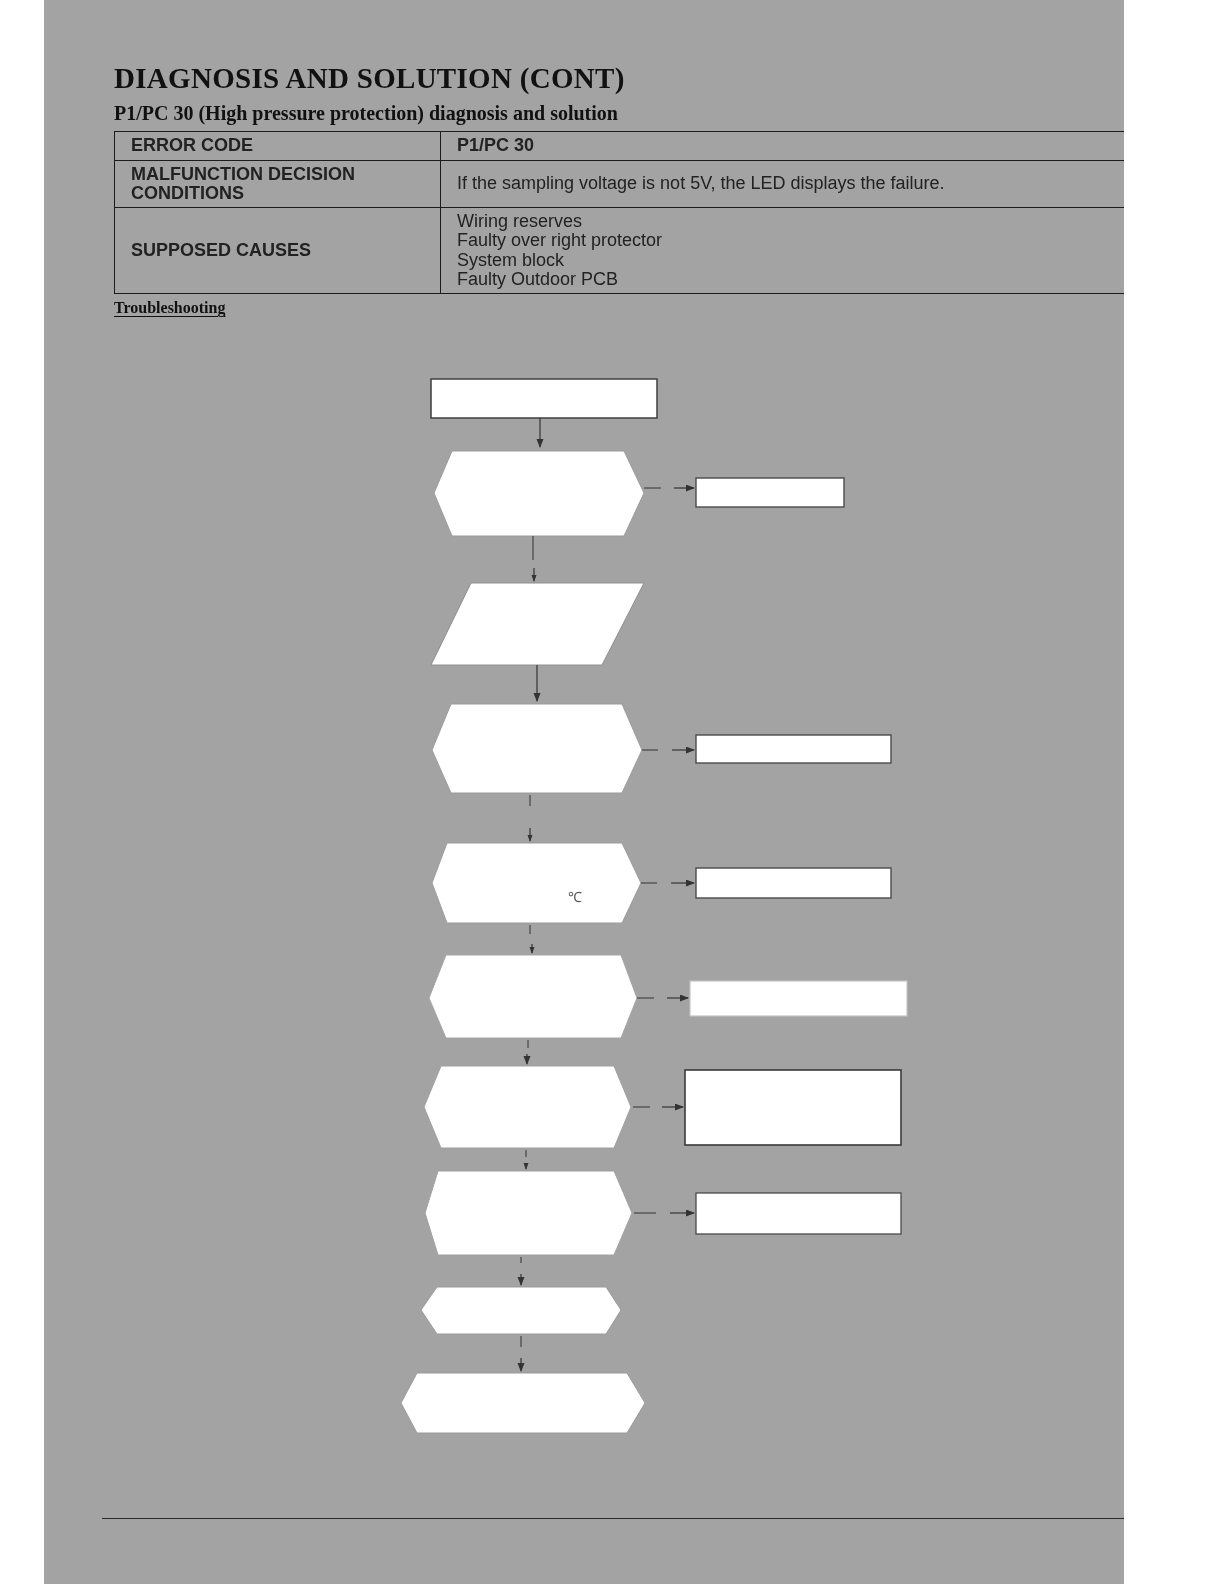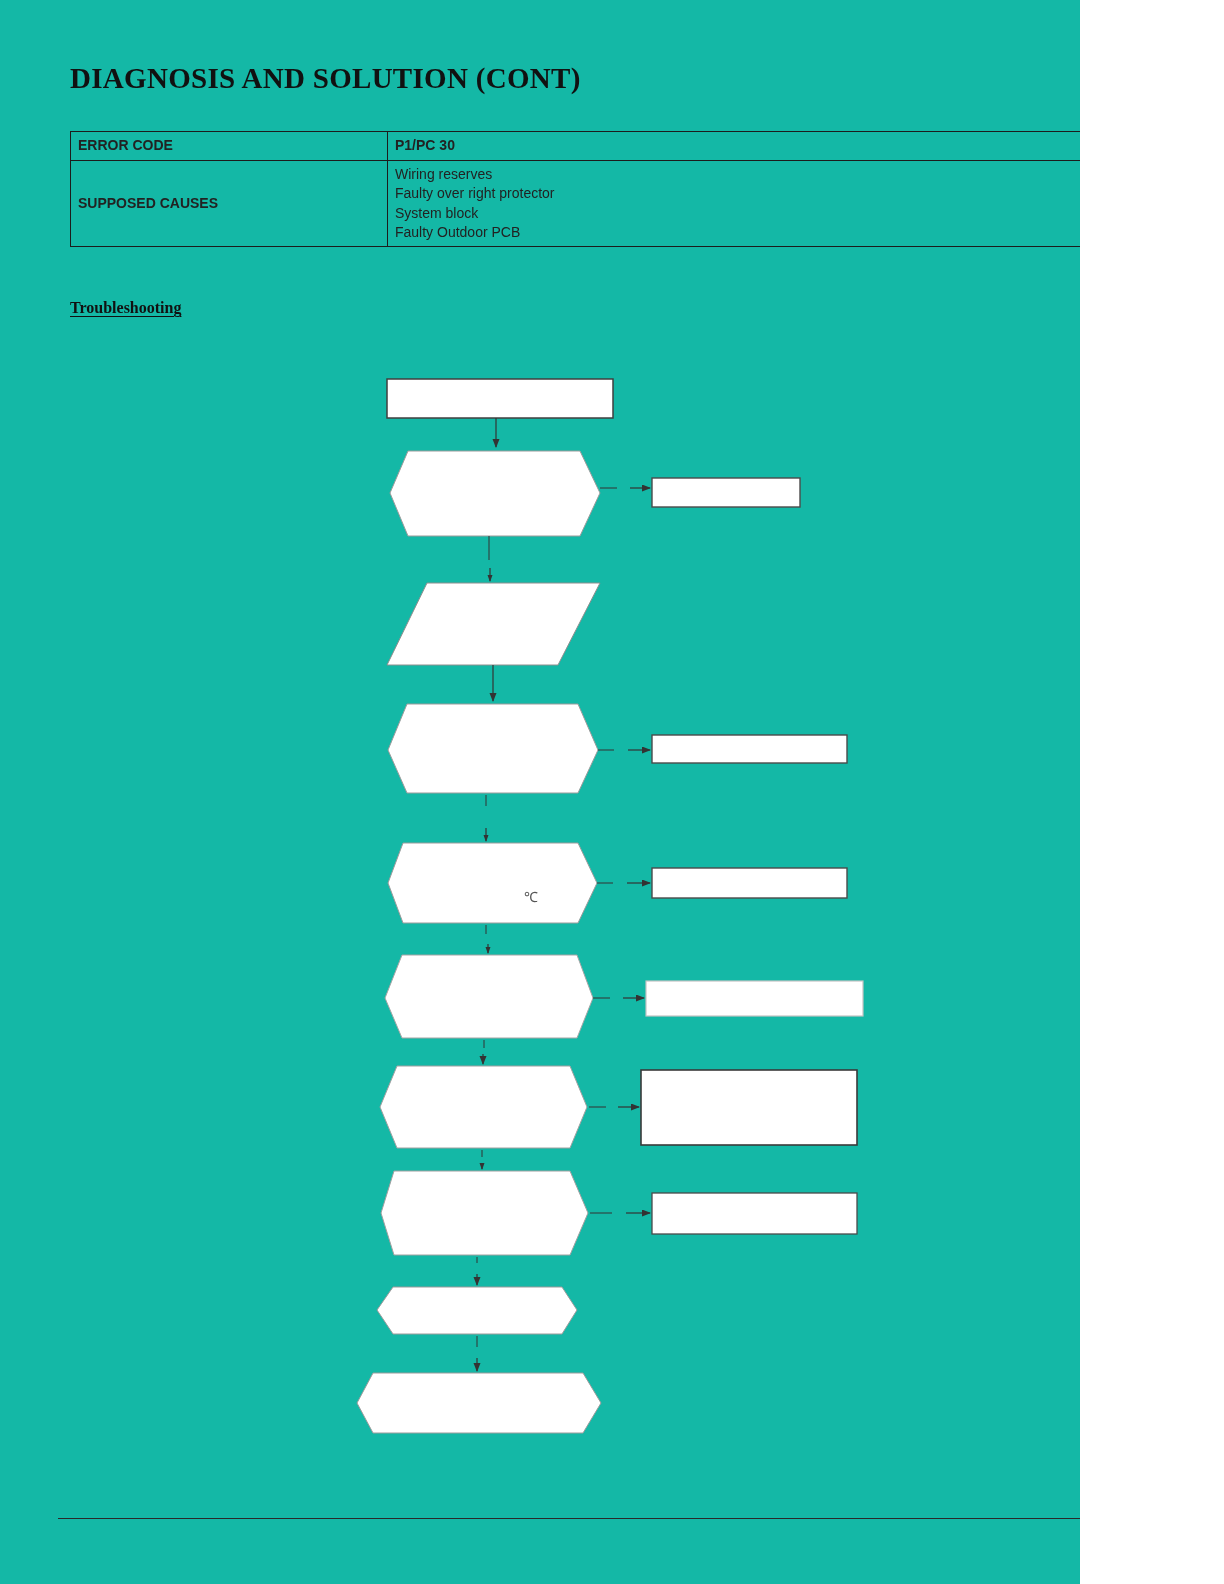--- a/index.html
+++ b/index.html
@@ -1,35 +1,35 @@
 <!DOCTYPE html>
 <html><head>
 <meta charset="utf-8">
 <style>
   html,body { margin:0; padding:0; background:#ffffff; }
   .page {
-    position:relative; width:1080px; height:1584px; background:#14b8a6;
-    font-family:"Liberation Sans", sans-serif; color:#1a1a1a; overflow:hidden;
+    position:relative; width:1080px; height:1584px; background:#a3a3a3;
+    font-family:"Liberation Sans", sans-serif; color:#1a1a1a; overflow:hidden;margin-left:44px;
   }
   .title {
     position:absolute; left:70px; top:62px;
     font-family:"Liberation Serif", serif; font-weight:bold; font-size:29px;
     letter-spacing:0.3px; color:#111;
   }
   .subtitle {
     position:absolute; left:70px; top:102px;
     font-family:"Liberation Serif", serif; font-weight:bold; font-size:20px; color:#111;
   }
   .diag-table {
     position:absolute; left:70px; top:131px; width:1083px;
     border-collapse:collapse; table-layout:fixed;
   }
   .diag-table td {
-    border:1.6px solid #1c1c1c; font-size:14px; color:#222;
-    padding:2px 8px 2px 7px; vertical-align:middle; line-height:19.5px;
+    border:1.6px solid #1c1c1c; font-size:18px; color:#222;
+    padding:2px 8px 2px 16px; vertical-align:middle; line-height:19.5px;
   }
   .diag-table td.lbl { width:283px; font-weight:bold; padding-right:26px; }
   .diag-table .bold { font-weight:bold; }
   .row-error td   { height:24px; }
   .row-malf td    { height:42px; }
   .row-causes td  { height:81px; }
   .trouble-heading {
     position:absolute; left:70px; top:299px;
     font-family:"Liberation Serif", serif; font-weight:bold; font-size:16px;
     text-decoration:underline; text-underline-offset:3px; color:#111;
@@ -48,26 +48,31 @@
     position:absolute; left:0; top:1555px; width:1224px; text-align:center;
     font-size:14px; color:#333;
   }
 </style>
 </head>
 <body>
 
 <div class="page">
 
   <div class="title">DIAGNOSIS AND SOLUTION (CONT)</div>
+  <div class="subtitle">P1/PC 30 (High pressure protection) diagnosis and solution</div>
 
   <table class="diag-table">
     <tbody>
         <tr class="row-error">
       <td class="lbl">ERROR CODE</td>
       <td class="bold">P1/PC 30</td>
+    </tr>
+    <tr class="row-malf">
+      <td class="lbl">MALFUNCTION DECISION CONDITIONS</td>
+      <td>If the sampling voltage is not 5V, the LED displays the failure.</td>
     </tr>
     <tr class="row-causes">
       <td class="lbl">SUPPOSED CAUSES</td>
       <td>
         <div>Wiring reserves</div>
         <div>Faulty over right protector</div>
         <div>System block</div>
         <div>Faulty Outdoor PCB</div>
       </td>
     </tr>

